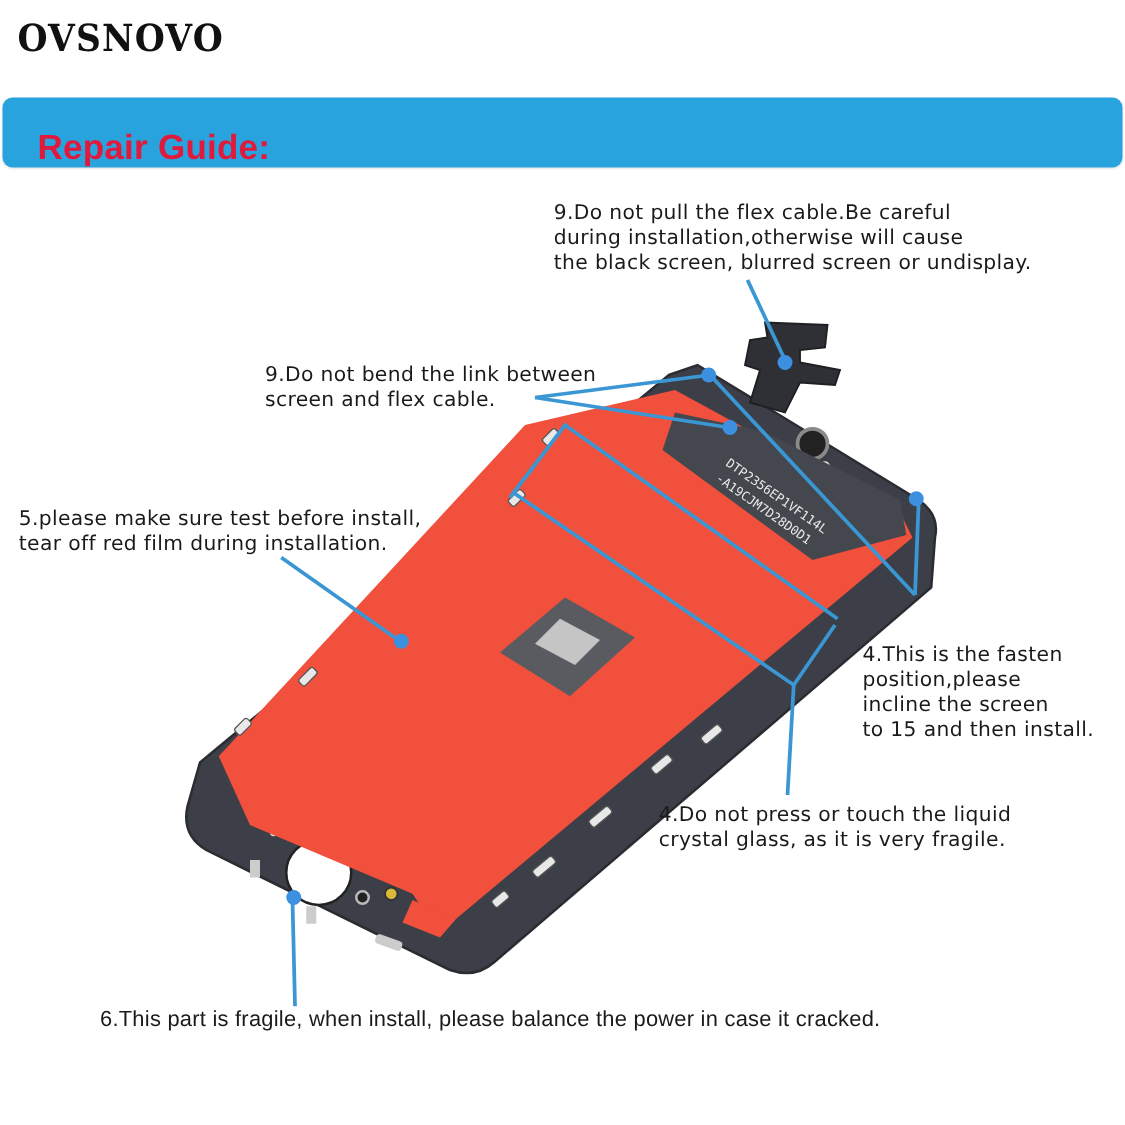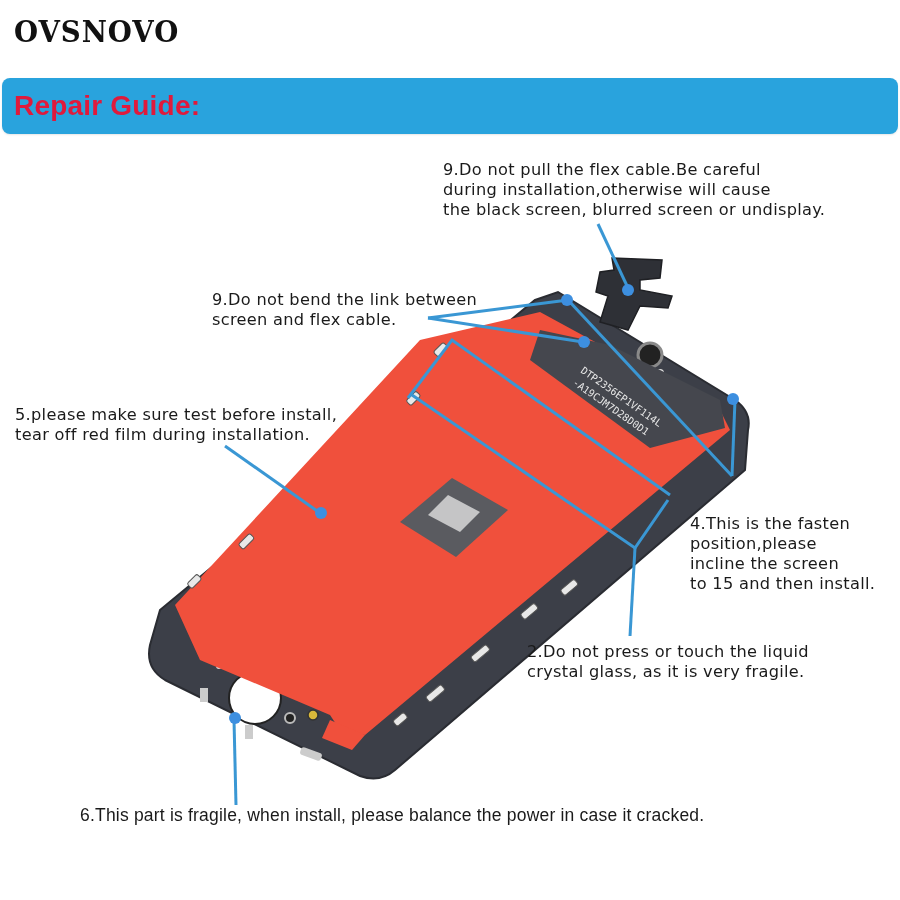--- a/index.html
+++ b/index.html
@@ -5,21 +5,21 @@
   html, body { margin: 0; padding: 0; background: #ffffff; }
   body { width: 900px; height: 900px; position: relative; overflow: hidden; font-family: "DejaVu Sans", sans-serif; }
   .brand {
     position: absolute; left: 14px; top: 14px;
     font-family: "DejaVu Serif", serif; font-weight: bold; font-size: 30px;
     letter-spacing: 1px; color: #111; transform: scaleX(0.92); transform-origin: left top;
   }
   .banner {
     position: absolute; left: 2px; top: 78px; width: 896px; height: 56px;
     background: #29a3dd; border-radius: 8px;
-    display: flex; align-items: center; box-sizing: border-box; padding-left: 12px;
+    display: flex; align-items: flex-end; box-sizing: border-box; padding-left: 28px;
     box-shadow: 0 1px 2px rgba(0,0,0,0.1);
   }
   .banner-label {
     color: #e01a3c; font-family: "Liberation Sans", sans-serif; font-weight: bold; font-size: 28px;
     margin-right: 10px; letter-spacing: 0.2px;
   }
   .banner-url {
     color: #ffffff; font-family: "DejaVu Serif", serif; font-style: italic; font-weight: bold; font-size: 27px;
     letter-spacing: 0.3px; text-decoration: none;
   }
@@ -117,15 +117,15 @@
 tear off red film during installation.</div>
 <div class="note" style="left:212px; top:290px;">9.Do not bend the link between
 screen and flex cable.</div>
 <div class="note" style="left:443px; top:160px;">9.Do not pull the flex cable.Be careful
 during installation,otherwise will cause
 the black screen, blurred screen or undisplay.</div>
 <div class="note" style="left:690px; top:514px;">4.This is the fasten
 position,please
 incline the screen
 to 15 and then install.</div>
-<div class="note" style="left:527px; top:642px;">2.Do not press or touch the liquid
+<div class="note" style="left:527px; top:642px;">4.Do not press or touch the liquid
 crystal glass, as it is very fragile.</div>
 <div class="note note-6" style="left:80px; top:805px;">6.This part is fragile, when install, please balance the power in case it cracked.</div>
 
 </body></html>

